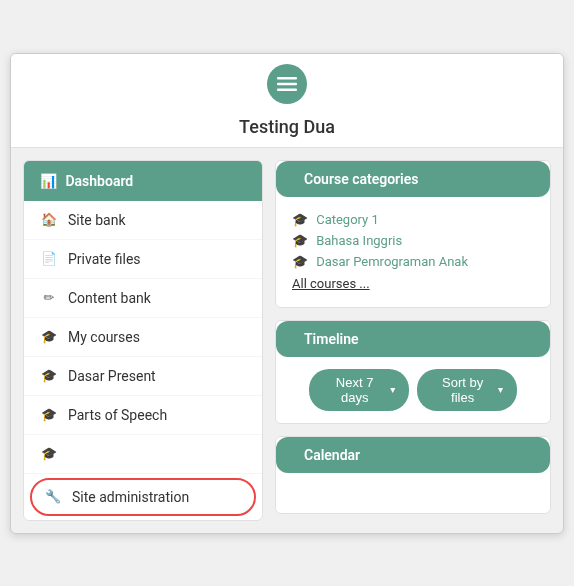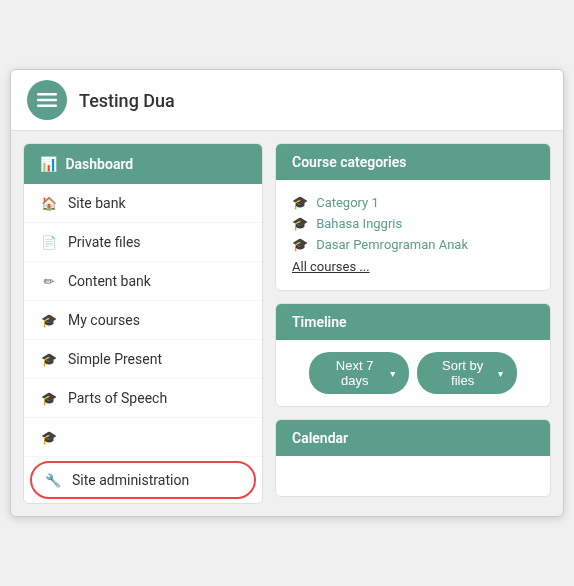--- a/index.html
+++ b/index.html
@@ -21,20 +21,21 @@
       box-shadow: 0 2px 8px rgba(0,0,0,0.15);
     }
     
     .top-bar {
       background: #fff;
       display: flex;
       align-items: center;
       padding: 10px 16px;
       gap: 12px;
       border-bottom: 1px solid #e0e0e0;
+      flex-direction: column;
     }
     .hamburger-btn {
       width: 40px; height: 40px;
       background: #5b9e8a;
       border-radius: 50%;
       display: flex; align-items: center; justify-content: center;
       cursor: pointer;
       flex-shrink: 0;
     }
     .hamburger-btn svg { width: 20px; height: 20px; }
@@ -100,23 +101,24 @@
     }
     .panel-card {
       background: #fff;
       border-radius: 6px;
       border: 1px solid #e0e0e0;
       overflow: hidden;
     }
     .panel-header {
       background: #5b9e8a;
       color: #fff;
-      padding: 10px 16px;
+      padding: 10px 28px;
       font-weight: 600;
       font-size: 14px;
+      border-radius: 12px;
     }
     .panel-body {
       padding: 12px 16px;
     }
     .category-item {
       display: flex;
       align-items: center;
       gap: 8px;
       padding: 3px 0;
       font-size: 13px;
@@ -196,21 +198,21 @@
         <span>Content bank</span>
       </div>
 
       <div class="sidebar-item">
         <span class="icon-circle">🎓</span>
         <span>My courses</span>
       </div>
 
       <div class="sidebar-item">
         <span class="icon-circle">🎓</span>
-        <span>Simple Present</span>
+        <span>Dasar Present</span>
       </div>
 
       <div class="sidebar-item">
         <span class="icon-circle">🎓</span>
         <span>Parts of Speech</span>
       </div>
 
       <div class="sidebar-item">
         <span class="icon-circle">🎓</span>
       </div>

